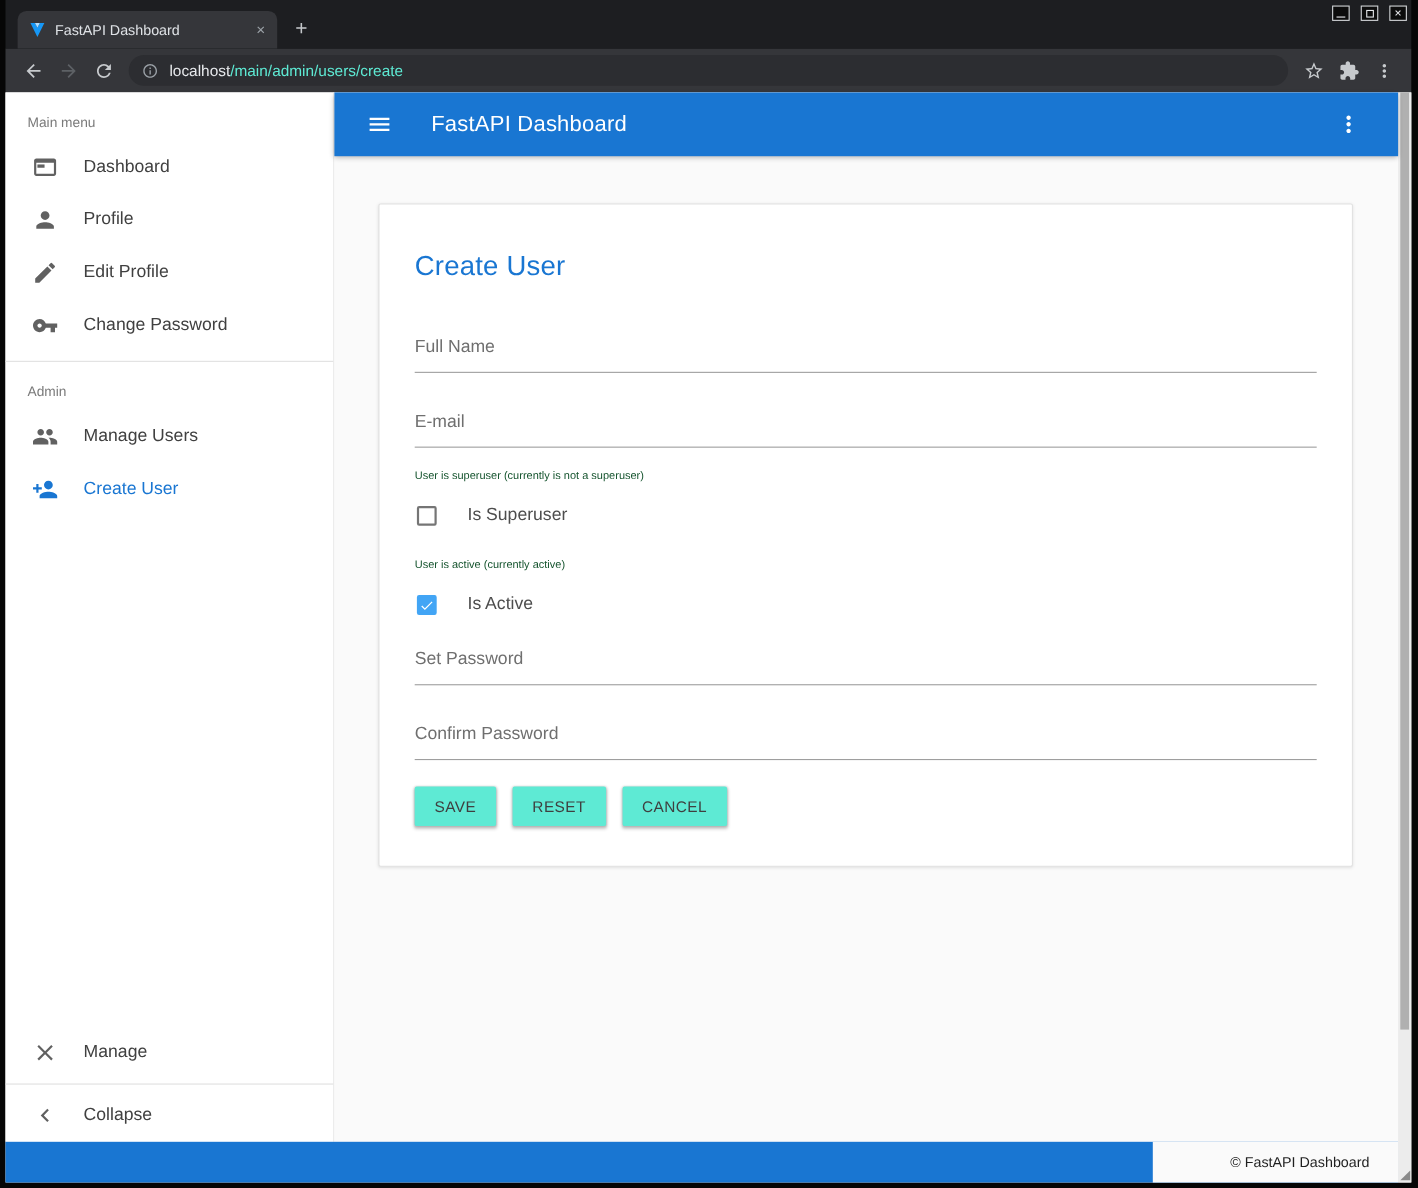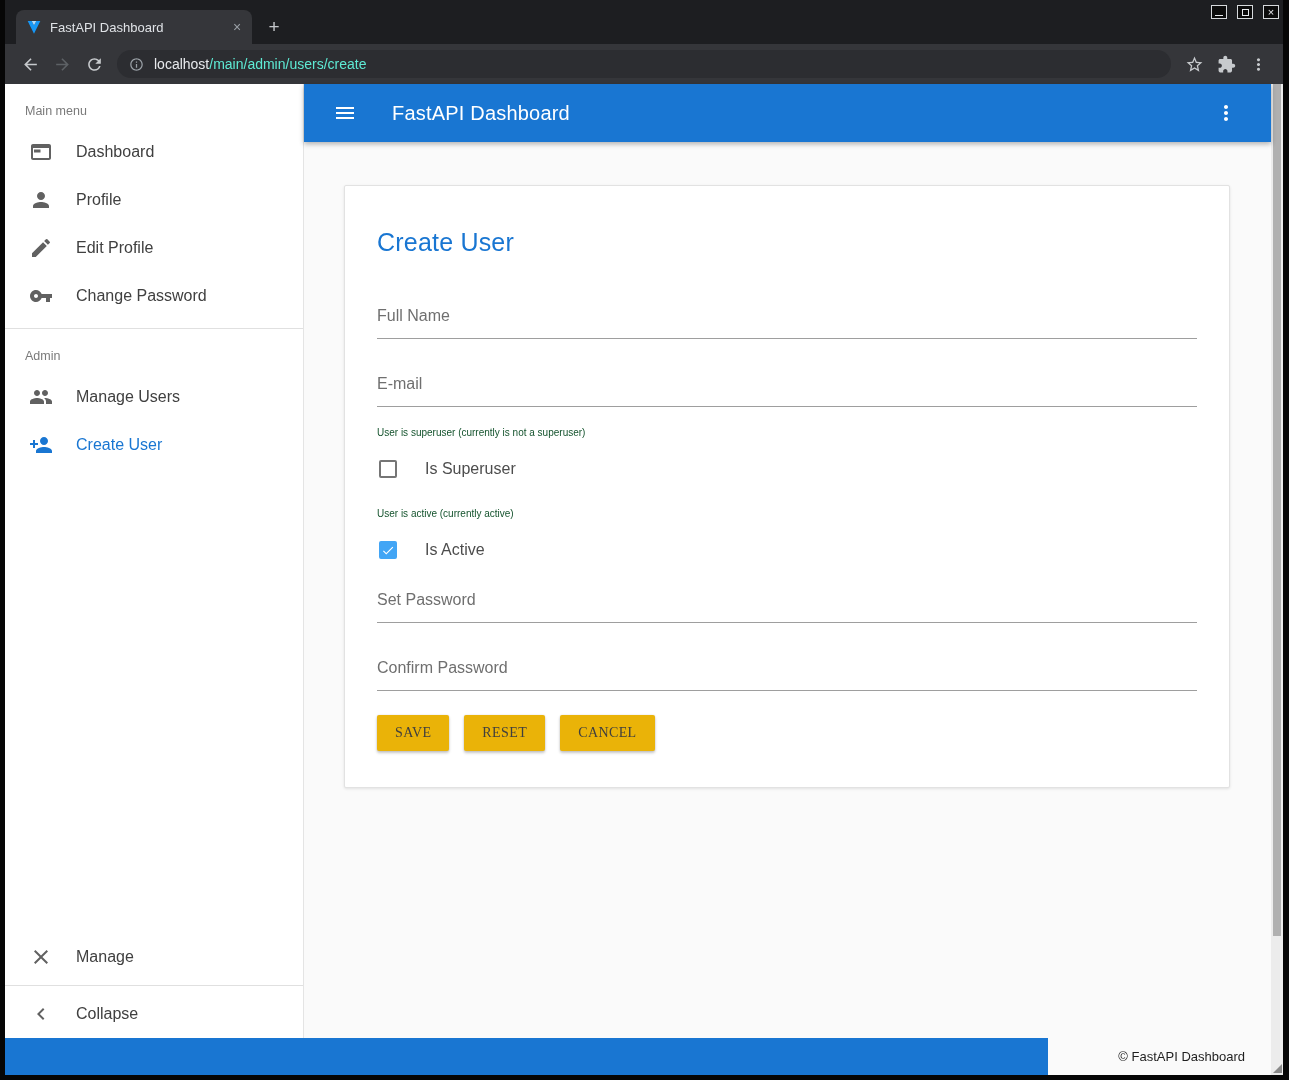--- a/index.html
+++ b/index.html
@@ -60,21 +60,21 @@
   .mat-field{display:block;width:100%;border:none;border-bottom:1px solid #9e9e9e;background:transparent;font-size:16px;color:#212121;padding:0 0 12px;height:34px;outline:none;font-family:inherit}
   .mat-field::placeholder{color:#6f6f6f;opacity:1}
   .f1{margin-top:48px}.f2{margin-top:34px}.f3{margin-top:24px}.f4{margin-top:34px}
   .hint{font-size:10px;color:#14532d;margin-top:20px}
   .cb-row{display:flex;gap:28px;margin-top:22px;height:24px;cursor:pointer}
   .cb{width:18px;height:18px;border:2px solid #757575;border-radius:2px;margin-left:2px;flex:0 0 18px}
   .cb.checked{border-color:#42a5f5;background:#42a5f5;display:flex;align-items:center;justify-content:center}
   .cb.checked svg{width:15px;height:15px;display:block}
   .cb-label{font-size:16px;color:#4d4d4d}
   .btn-row{margin-top:24px;display:flex;gap:15px}
-  .btn{height:36px;padding:0 18px;background:#eab308;border:none;border-radius:2px;font-family:Liberation Serif, serif;font-size:14px;font-weight:500;color:#3f3f3f;letter-spacing:.4px;box-shadow:0 2px 3px rgba(0,0,0,.22),0 0 2px rgba(0,0,0,.12);cursor:pointer}
+  .btn{height:36px;padding:0 18px;background:#5eead4;border:none;border-radius:2px;font-family:Liberation Sans, sans-serif;font-size:14px;font-weight:500;color:#3f3f3f;letter-spacing:.4px;box-shadow:0 2px 3px rgba(0,0,0,.22),0 0 2px rgba(0,0,0,.12);cursor:pointer}
 
   
   .footer{height:37px;flex:0 0 37px;background:#1976d2;display:flex}
   .footer-card{margin-left:auto;width:223px;background:#fafafa;display:flex;align-items:center;justify-content:flex-end;padding-right:26px;font-size:13px;color:#1f1f1f}
 
   
   .scrollbar{width:12px;flex:0 0 12px;background:#ececec;position:relative}
   .thumb{position:absolute;top:0;left:2px;width:8px;height:86%;background:#b0b0b0}
   .grip{position:absolute;bottom:2px;right:1px;width:0;height:0;border-left:9px solid transparent;border-bottom:9px solid #8a8a8a}
 </style>

